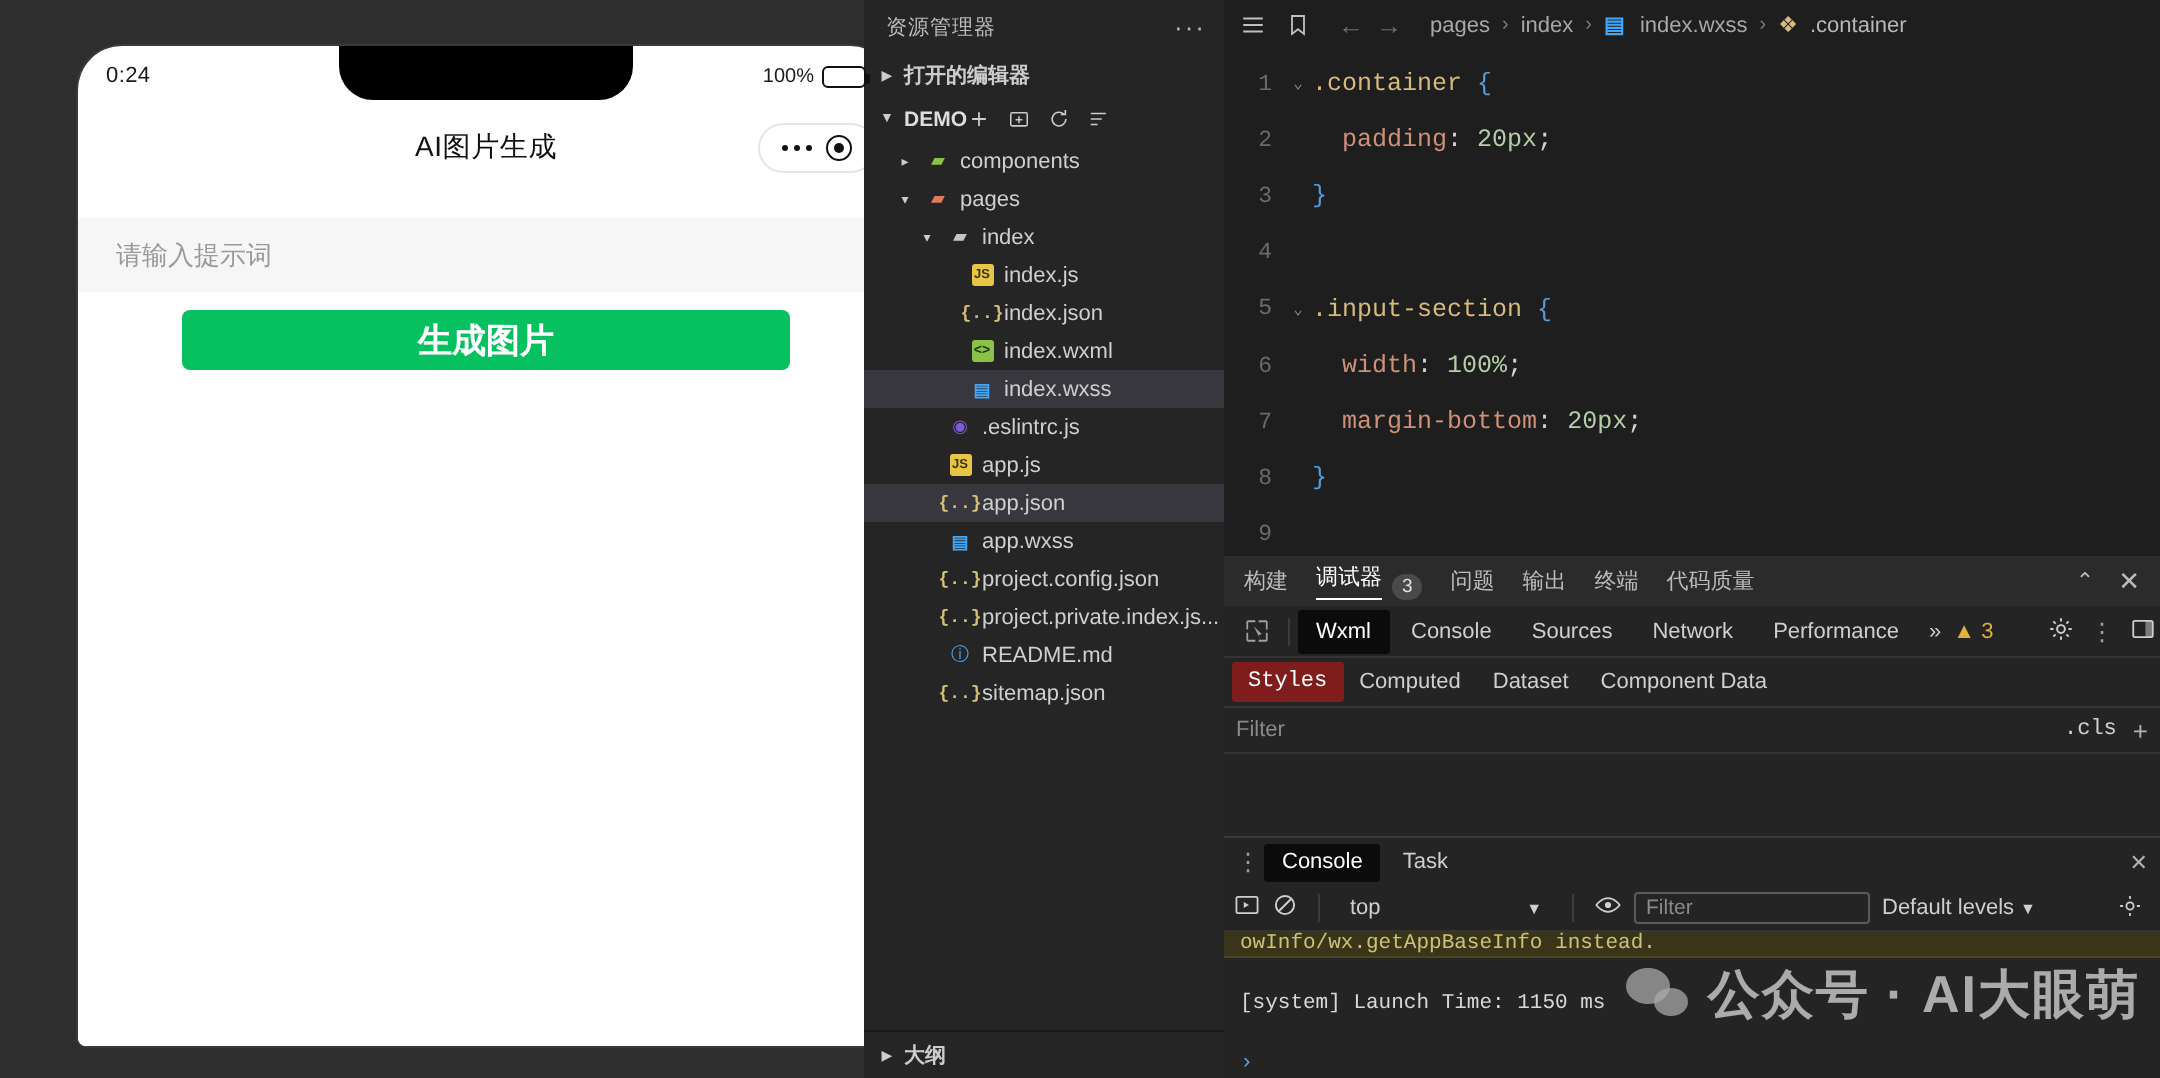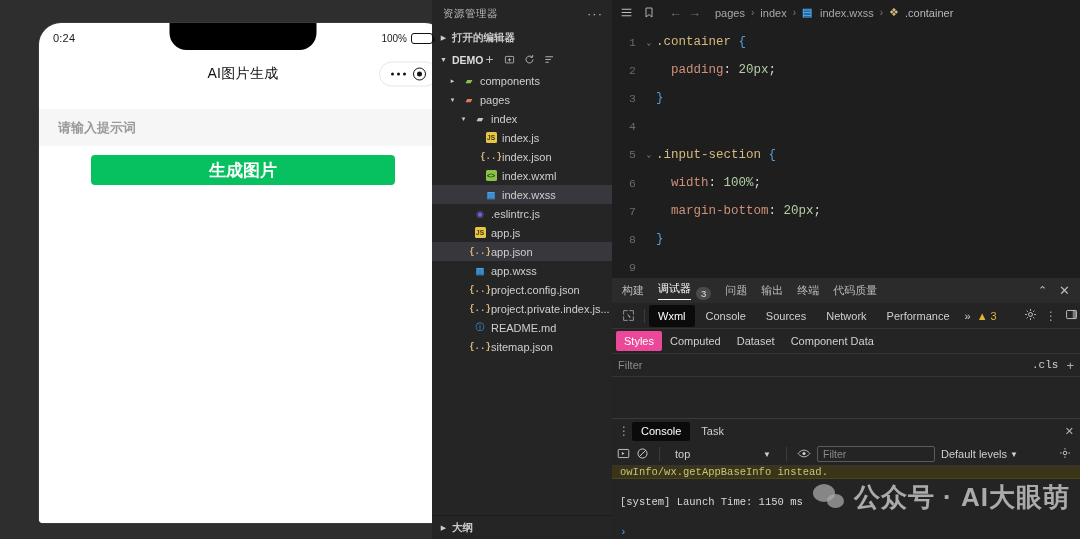--- a/index.html
+++ b/index.html
@@ -67,21 +67,20 @@
   .cap-target::after { content: ""; width: 5px; height: 5px; border-radius: 50%; background: #111; }
 
   .page-body { padding: 0; background: #fff; height: calc(100% - 72px); }
   .input-section {
     margin: 14px 0 0 0; width: 100%;
   }
   .prompt-input {
     width: 100%; height: 37px; background: #f6f6f6; border: none;
     padding: 0 19px; font-size: 13px; color: #0369a1; outline: none;
     font-family: "Liberation Sans", "DejaVu Sans", sans-serif;
-    font-weight: bold;
   }
   .prompt-input::placeholder { color: #9a9a9a; }
   .gen-btn {
     display: block; margin: 9px auto 0; width: 304px; height: 30px;
     background: #07c160; color: #fff; border: none; border-radius: 4px;
     font-size: 17px; font-weight: bold; cursor: pointer;
     font-family: "Liberation Sans", "DejaVu Sans", sans-serif;
   }
 
   
@@ -192,21 +191,21 @@
   .cb-more { padding: 0 6px; color: #cfcfcf; }
   .cb-warn { color: #e0b23a; display: flex; align-items: center; gap: 3px; }
   .cb-right { margin-left: auto; display: flex; align-items: center; gap: 6px; padding-right: 2px; }
 
   .styles-bar {
     height: 25px; display: flex; align-items: center; gap: 0;
     background: #242424; border-bottom: 1px solid #343434;
     padding-left: 4px; font-size: 11px; color: #cfcfcf;
   }
   .st-tab { padding: 0 8px; height: 20px; line-height: 20px; cursor: pointer; }
-  .st-tab.active { background: #ec4899; color: #fff; border-radius: 2px; }
+  .st-tab.active { background: #7f1d1d; color: #fff; border-radius: 2px; font-family: Liberation Mono, monospace; }
 
   .filter-bar {
     height: 23px; display: flex; align-items: center;
     padding: 0 6px; font-size: 11px; color: #8a8a8a;
     border-bottom: 1px solid #343434; background: #242424;
   }
   .filter-right { margin-left: auto; display: flex; align-items: center; gap: 8px; }
   .cls-btn { color: #d0d0d0; font-family: "Liberation Mono", monospace; font-size: 11px; }
   .plus-btn { color: #b0b0b0; font-size: 13px; }
   .styles-body { flex: 1; background: #242424; min-height: 0; }

